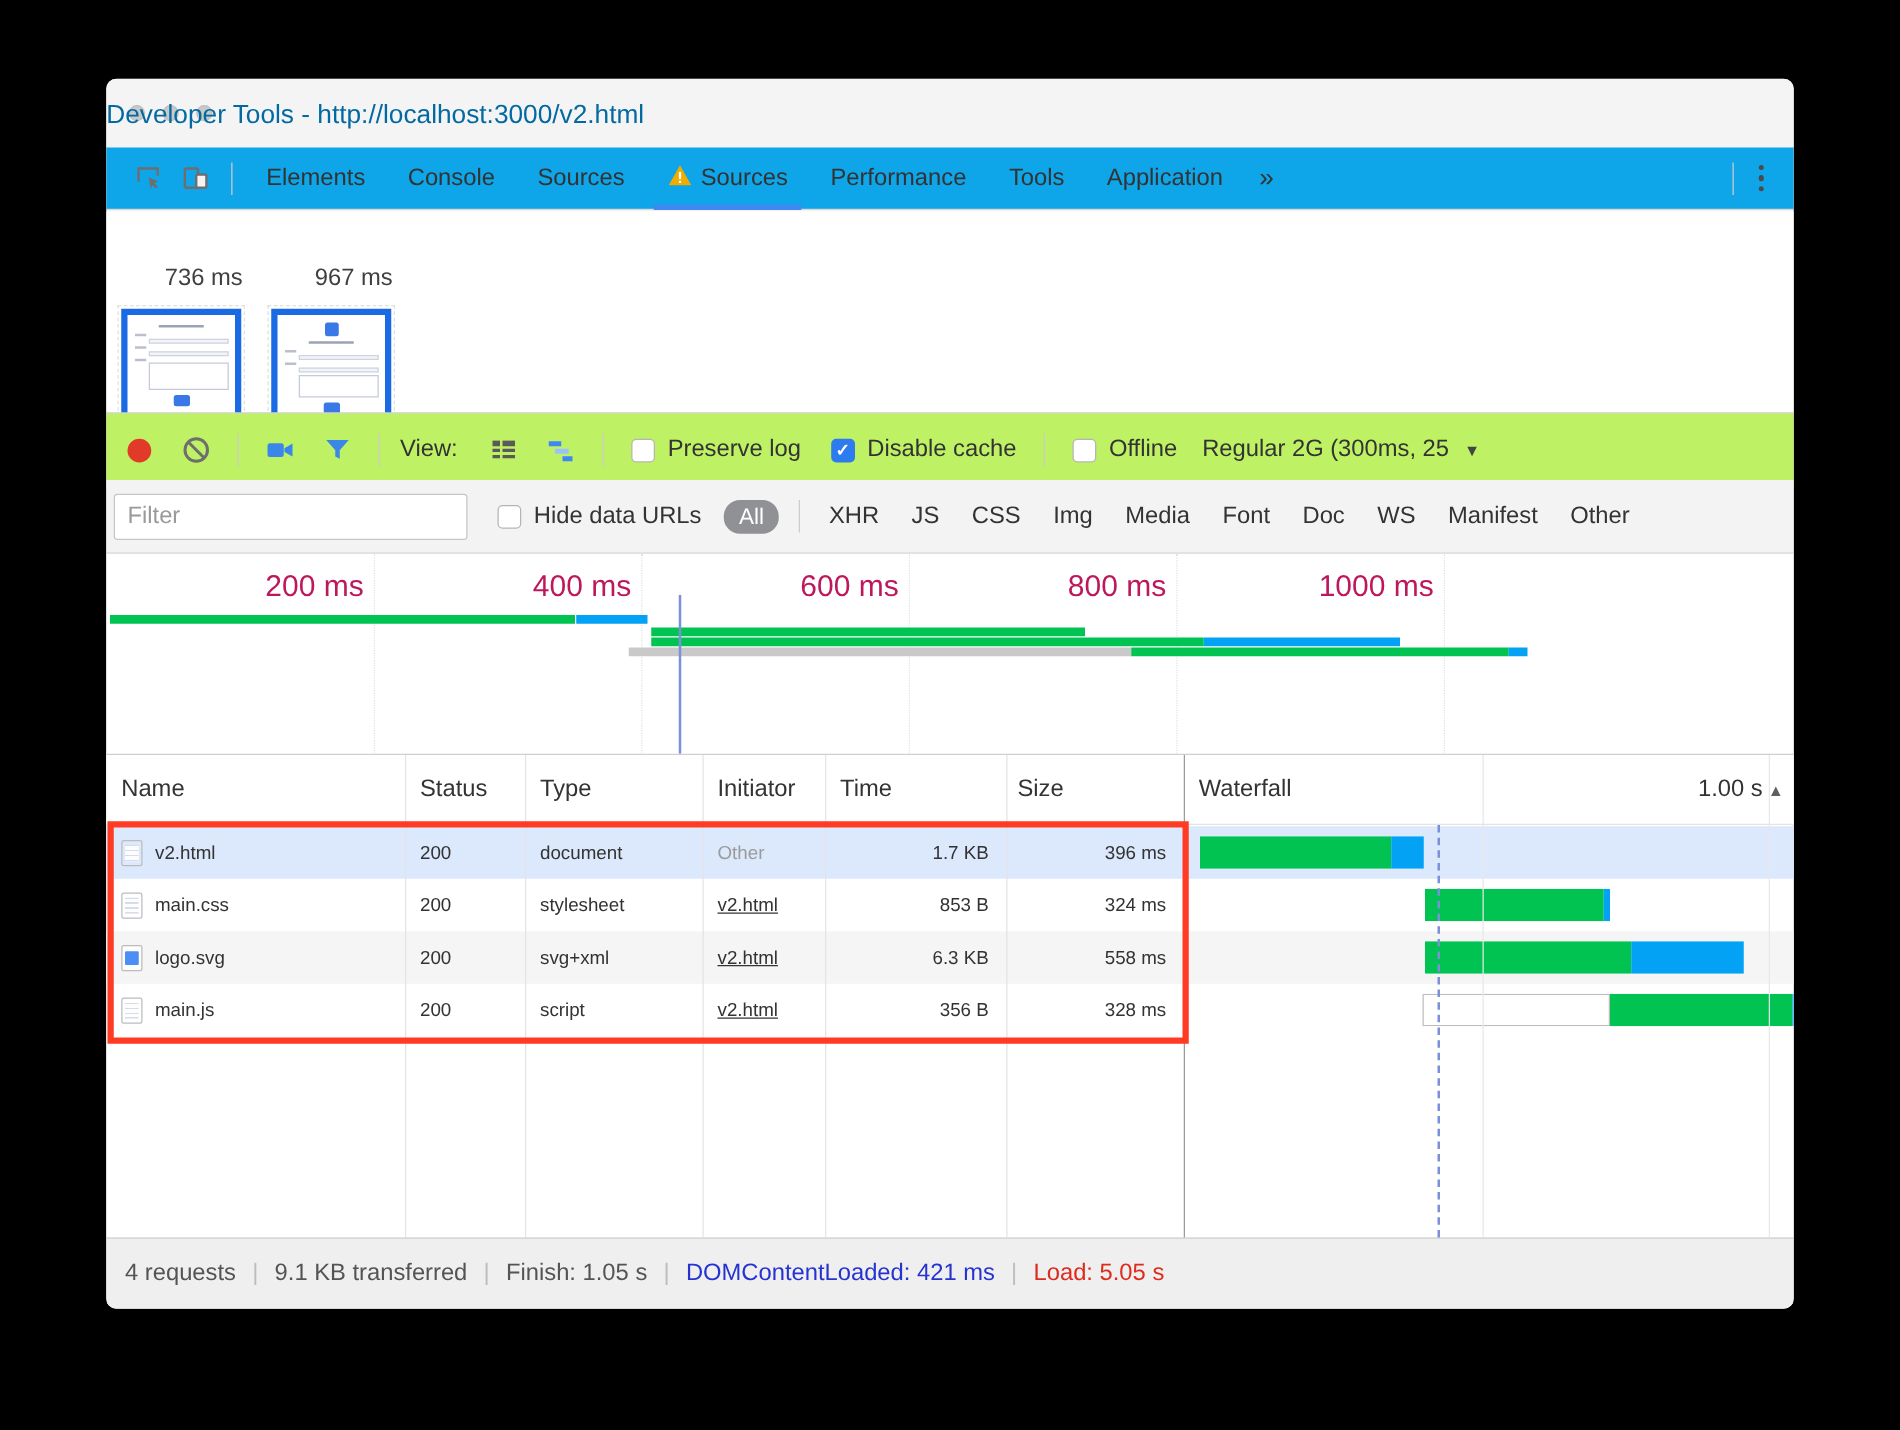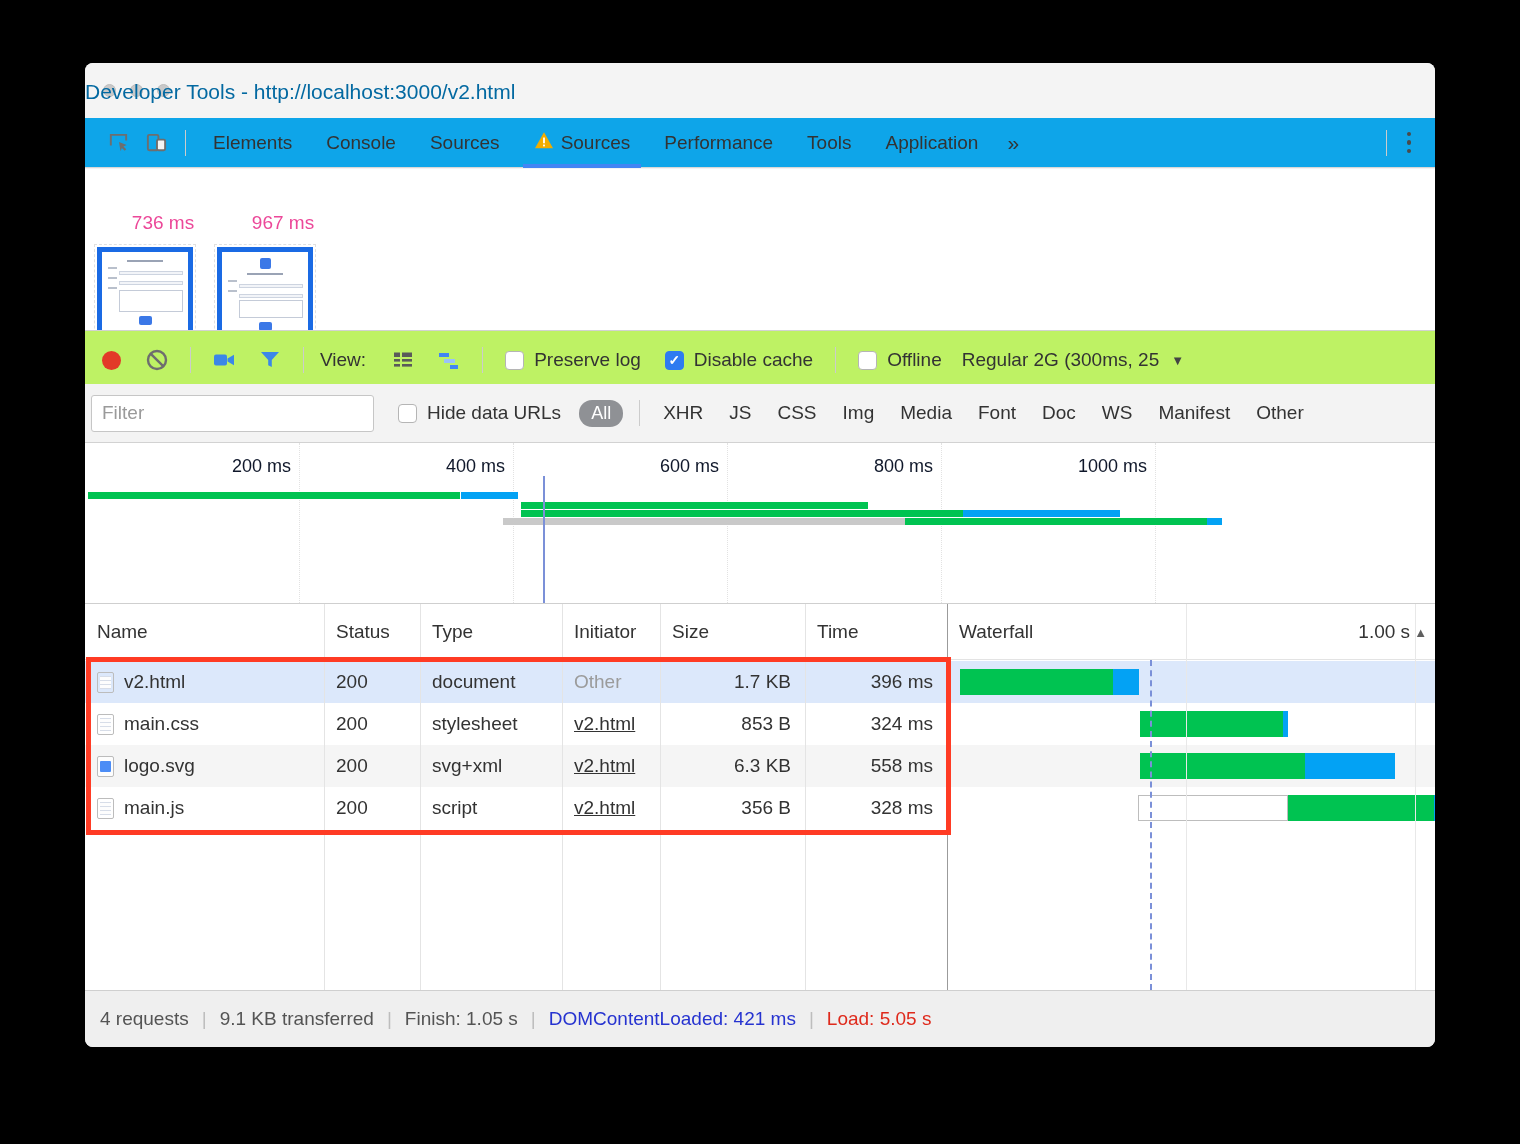--- a/index.html
+++ b/index.html
@@ -28,21 +28,21 @@
     height:4px; background:#4285f4; }
   .warn svg { width:20px; height:18px; }
   .overflow-chip { font-size:21px; color:#333; padding:0 12px; }
   .spacer { flex:1; }
   .kebab { display:flex; flex-direction:column; gap:4px; padding:0 10px; }
   .kebab i { width:4.5px; height:4.5px; border-radius:50%; background:#4a4a4a; }
 
   
   .filmstrip { position:absolute; left:0; top:106px; width:100%; height:161px; background:#fff; }
   .frame { position:absolute; top:43px; width:120px; text-align:center; }
-  .frame .t { font-size:19px; color:#ec4899; margin-bottom:13px;padding-left:36px; }
+  .frame .t { font-size:19px; color:#404040; margin-bottom:13px;padding-left:36px; }
   .thumb { width:96px; height:104px; margin:0 auto; background:#fff; border:5px solid #1a6ae4;
     outline:1px dashed #e0e0e0; outline-offset:2px; padding:4px 3px; }
   .sk-title { width:44%; height:2px; background:#9aa3b5; margin:4px auto 5px; }
   .sk-line { height:4px; border:1px solid #cdd4e0; background:#f2f4f8; margin:2px 2px 2px 14px; }
   .sk-lbl { width:9px; height:2px; background:#b9c0cc; margin:2px 0 0 3px; }
   .sk-area { height:22px; border:1px solid #c4cbd8; margin:1px 2px 4px 14px; background:#fff; }
   .sk-btn { width:13px; height:9px; background:#3b78e7; border-radius:2px; margin:2px auto 0; }
   .sk-logo { width:11px; height:11px; background:#3b78e7; border-radius:2px; margin:2px auto 4px; }
 
   
@@ -67,35 +67,35 @@
   .filter-input { width:283px; height:37px; border:1px solid #c6c6c6; border-radius:3px;
     padding:0 10px; font-size:19px; font-family:"Liberation Sans",sans-serif; color:#333; background:#fff; }
   .filter-input::placeholder { color:#9a9a9a; }
   .pill { background:#8f9195; color:#fff; border-radius:13px; padding:3px 12px; font-size:18px; margin:0 6px; }
   .ftype { margin:0 13px; }
 
   
   .overview { position:absolute; left:0; top:380px; width:100%; height:161px; background:#fff;
     border-bottom:1px solid #cfcfcf; overflow:hidden; }
   .ov-sec { position:absolute; top:0; height:100%; width:214px; border-right:1px dotted #e2e2e2;
-    font-size:18px; color:#0f172a; text-align:right; padding:13px 8px 0 0; }
+    font-size:24px; color:#be185d; text-align:right; padding:13px 8px 0 0; }
   .ovbar { position:absolute; left:0; width:100%; height:7px; }
   .seg { position:absolute; top:0; bottom:0; }
   .seg.green { background:#00c351; }
   .seg.blue { background:#03a2f4; }
   .seg.gray { background:#c9c9c9; }
   .seg.hollow { background:#fff; border:1px solid #bdbdbd; }
   .ov-dcl { position:absolute; left:458px; top:33px; bottom:0; width:2px; background:#7b90d8; }
 
   
   .nettable { position:absolute; left:0; top:541px; width:100%; height:386px; background:#fff; }
   .thead { position:absolute; left:0; top:0; width:100%; height:56px; background:#fff;
     border-bottom:1px solid #e3e3e3; display:flex; font-size:19px; color:#333; }
   .hc { display:flex; align-items:center; padding-left:12px; }
-  .trow { position:absolute; left:0; width:100%; height:42px; display:flex; font-size:19px; color:#333; }
+  .trow { position:absolute; left:0; width:100%; height:42px; display:flex; font-size:15px; color:#333; }
   .trow.sel { background:#dce8fb; }
   .trow.alt { background:#f5f5f5; }
   .cell { display:flex; align-items:center; padding-left:12px; overflow:hidden; white-space:nowrap; }
   .w-name{width:239px;} .w-status{width:96px;} .w-type{width:142px;} .w-init{width:98px;}
   .w-size{width:145px; justify-content:flex-end; padding-right:14px;}
   .w-time{width:142px; justify-content:flex-end; padding-right:14px;}
   .w-wf{width:488px; position:relative; padding:0;}
   .muted { color:#9b9b9b; }
   .ilink { color:#333; text-decoration:underline; cursor:pointer; }
   .ficon { width:17px; height:21px; border:1px solid #bcbcbc; border-radius:2px; background:#fdfdfd;
@@ -322,22 +322,22 @@
       </div>
     <div class="ov-dcl"></div>
   </div>
 
   <div class="nettable">
     <div class="thead">
       <div class="hc w-name">Name</div>
       <div class="hc w-status">Status</div>
       <div class="hc w-type">Type</div>
       <div class="hc w-init">Initiator</div>
+      <div class="hc w-time" style="justify-content:flex-start">Time</div>
       <div class="hc w-size" style="justify-content:flex-start">Size</div>
-      <div class="hc w-time" style="justify-content:flex-start">Time</div>
       <div class="hc w-wf" style="padding-left:12px">
         <span>Waterfall</span>
         <span class="wf-scale">
           <span>1.00 s</span>
           <span class="sortarrow">▲</span>
         </span>
       </div>
     </div>
 
     <div class="trow sel" style="top:57px">

